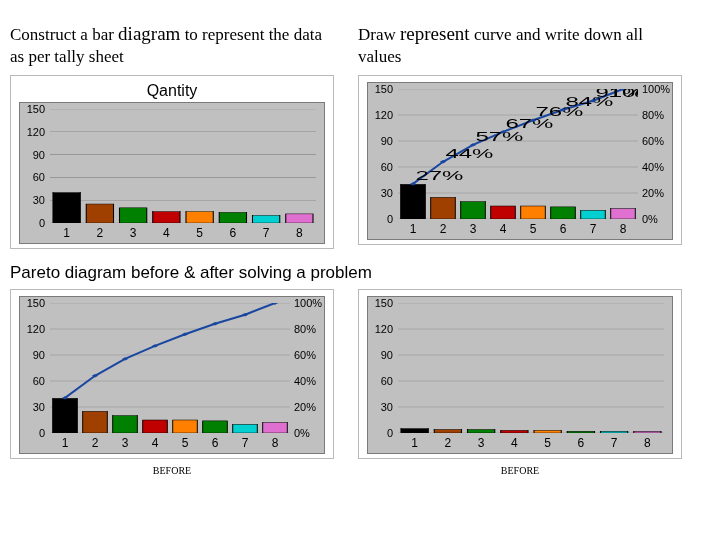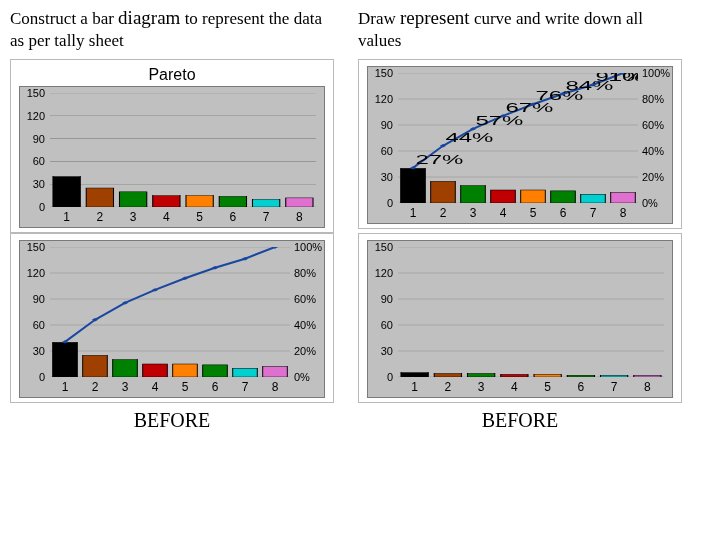--- a/index.html
+++ b/index.html
@@ -1,50 +1,50 @@
 <!DOCTYPE html>
 <html><head>
 <meta charset="utf-8">
 <style>
 html,body{margin:0;padding:0;width:720px;height:540px;font-family:"Times New Roman",serif;background:#fff;color:#000}
-.slide{width:692px;height:540px;position:relative;padding:6px 10px;box-sizing:border-box}
+.slide{width:692px;height:540px;position:relative;padding:22px 10px;box-sizing:border-box}
 .row{display:flex;gap:24px}
 .cell{flex:1}
 .heading{font-size:17px;line-height:1.25;margin-bottom:8px}
 .emph{font-size:19px}
 .sub{font-family:Arial,sans-serif;font-size:17px;margin:14px 0 6px}
 .chart-title{font-family:Arial,sans-serif;font-size:16px;text-align:center;margin-bottom:2px}
 .chart-box{border:1px solid #b9b9b9;padding:6px 8px 4px}
 .chart{position:relative;background:#c0c0c0;border:1px solid #7a7a7a;height:140px}
 .plot{position:absolute;left:30px;right:8px;top:6px;bottom:20px}
 .plot.wpct{right:34px}
 .ylabels{position:absolute;left:0;top:6px;bottom:20px;width:28px}
 .ylabels span{position:absolute;right:3px;font:11px Arial;transform:translateY(-50%)}
 .ylabelsR{position:absolute;right:0;top:6px;bottom:20px;width:32px}
 .ylabelsR span{position:absolute;left:2px;font:11px Arial;transform:translateY(-50%)}
 .xlabels{position:absolute;left:30px;right:8px;bottom:0;height:18px}
 .xlabels.wpct{right:34px}
 .xlabels span{position:absolute;font:12px Arial;transform:translateX(-50%);top:1px}
-.cap{font-family:"Times New Roman",serif;font-size:20px;text-align:center;margin-top:6px}
+.cap{font-family:"Times New Roman",serif;font-size:10px;text-align:center;margin-top:6px}
 svg{position:absolute;inset:0;width:100%;height:100%}
 .curve{fill:none;stroke:#1846a0;stroke-width:2}
 .pt{fill:#1846a0}
 .pctlabel{font:10px Arial;fill:#000}
 </style>
 </head>
 <body>
 
 <div class="slide">
   <div class="row">
     <div class="cell">
       <div class="heading">
         <span>Construct a bar </span><span class="emph">diagram</span><span> to represent the data as per tally sheet</span>
       </div>
       <div class="chart-box">
-        <div class="chart-title">Pareto</div>
+        <div class="chart-title">Qantity</div>
         <div class="chart">
             <div class="plot">
               <svg viewBox="0 0 100 100" preserveAspectRatio="none">
                 <line x1="0" x2="100" y1="100" y2="100" stroke="#8a8a8a" stroke-width="0.5"></line>
                 <line x1="0" x2="100" y1="80" y2="80" stroke="#8a8a8a" stroke-width="0.5"></line>
                 <line x1="0" x2="100" y1="60" y2="60" stroke="#8a8a8a" stroke-width="0.5"></line>
                 <line x1="0" x2="100" y1="40" y2="40" stroke="#8a8a8a" stroke-width="0.5"></line>
                 <line x1="0" x2="100" y1="20" y2="20" stroke="#8a8a8a" stroke-width="0.5"></line>
                 <line x1="0" x2="100" y1="0" y2="0" stroke="#8a8a8a" stroke-width="0.5"></line>
                 <rect x="1.125" y="73.33333333333333" width="10.25" height="26.666666666666668" fill="#000000" stroke="#000" stroke-width="0.4"></rect>
@@ -144,20 +144,21 @@
               <span style="left: 56.25%;">5</span>
               <span style="left: 68.75%;">6</span>
               <span style="left: 81.25%;">7</span>
               <span style="left: 93.75%;">8</span>
             </div>
           </div>
       </div>
     </div>
   </div>
 
+  <div class="sub">Pareto diagram before &amp; after solving a problem</div>
 
   <div class="row">
     <div class="cell">
       <div class="chart-box">
         <div class="chart" style="height:156px">
             <div class="plot wpct">
               <svg viewBox="0 0 100 100" preserveAspectRatio="none">
                 <line x1="0" x2="100" y1="100" y2="100" stroke="#8a8a8a" stroke-width="0.5"></line>
                 <line x1="0" x2="100" y1="80" y2="80" stroke="#8a8a8a" stroke-width="0.5"></line>
                 <line x1="0" x2="100" y1="60" y2="60" stroke="#8a8a8a" stroke-width="0.5"></line>

